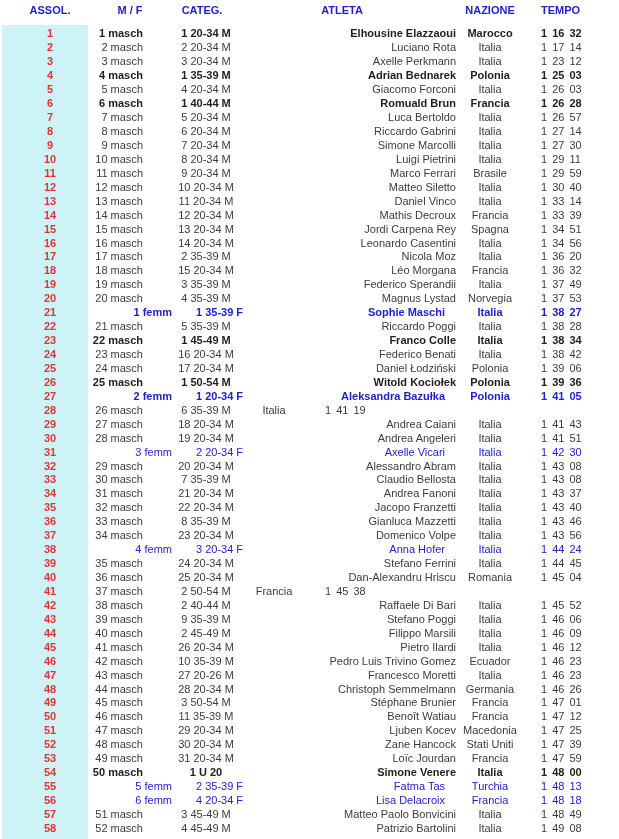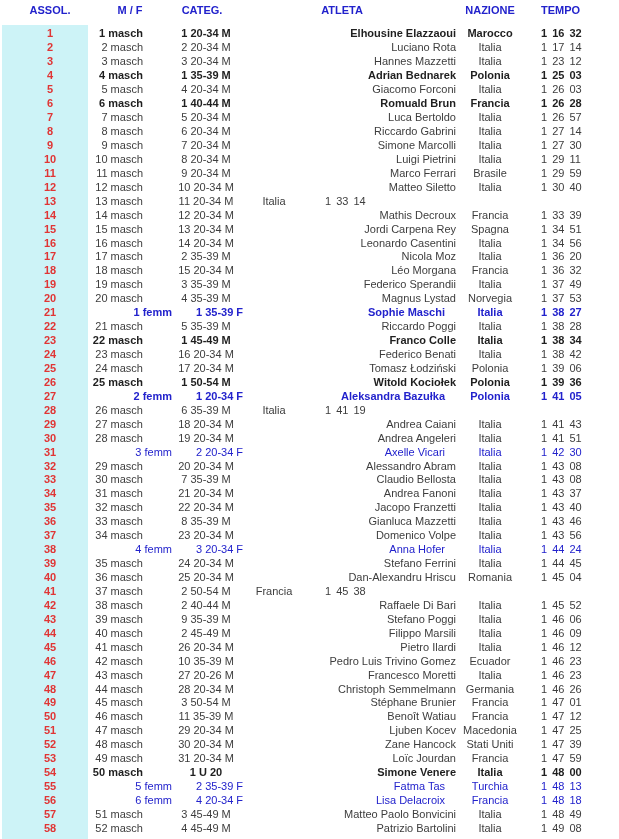--- a/index.html
+++ b/index.html
@@ -79,21 +79,21 @@
     <div class="cell c-categ">2 20-34 M</div>
     <div class="cell c-atleta">Luciano Rota</div>
     <div class="cell c-nazione">Italia</div>
     <div class="cell c-tempo">1 17 14</div>
   </div>
 
   <div class="row">
     <div class="cell c-assol">3</div>
     <div class="cell c-mf">3 masch</div>
     <div class="cell c-categ">3 20-34 M</div>
-    <div class="cell c-atleta">Hannes Mazzetti</div>
+    <div class="cell c-atleta">Axelle Perkmann</div>
     <div class="cell c-nazione">Italia</div>
     <div class="cell c-tempo">1 23 12</div>
   </div>
 
   <div class="row bold">
     <div class="cell c-assol">4</div>
     <div class="cell c-mf">4 masch</div>
     <div class="cell c-categ">1 35-39 M</div>
     <div class="cell c-atleta">Adrian Bednarek</div>
     <div class="cell c-nazione">Polonia</div>
@@ -169,20 +169,21 @@
     <div class="cell c-categ">10 20-34 M</div>
     <div class="cell c-atleta">Matteo Siletto</div>
     <div class="cell c-nazione">Italia</div>
     <div class="cell c-tempo">1 30 40</div>
   </div>
 
   <div class="row">
     <div class="cell c-assol">13</div>
     <div class="cell c-mf">13 masch</div>
     <div class="cell c-categ">11 20-34 M</div>
+    <div class="cell c-atleta">Daniel Vinco</div>
     <div class="cell c-nazione">Italia</div>
     <div class="cell c-tempo">1 33 14</div>
   </div>
 
   <div class="row">
     <div class="cell c-assol">14</div>
     <div class="cell c-mf">14 masch</div>
     <div class="cell c-categ">12 20-34 M</div>
     <div class="cell c-atleta">Mathis Decroux</div>
     <div class="cell c-nazione">Francia</div>
@@ -276,21 +277,21 @@
     <div class="cell c-categ">16 20-34 M</div>
     <div class="cell c-atleta">Federico Benati</div>
     <div class="cell c-nazione">Italia</div>
     <div class="cell c-tempo">1 38 42</div>
   </div>
 
   <div class="row">
     <div class="cell c-assol">25</div>
     <div class="cell c-mf">24 masch</div>
     <div class="cell c-categ">17 20-34 M</div>
-    <div class="cell c-atleta">Tomasz Łodziński</div>
+    <div class="cell c-atleta">Daniel Łodziński</div>
     <div class="cell c-nazione">Polonia</div>
     <div class="cell c-tempo">1 39 06</div>
   </div>
 
   <div class="row bold">
     <div class="cell c-assol">26</div>
     <div class="cell c-mf">25 masch</div>
     <div class="cell c-categ">1 50-54 M</div>
     <div class="cell c-atleta">Witold Kociołek</div>
     <div class="cell c-nazione">Polonia</div>

